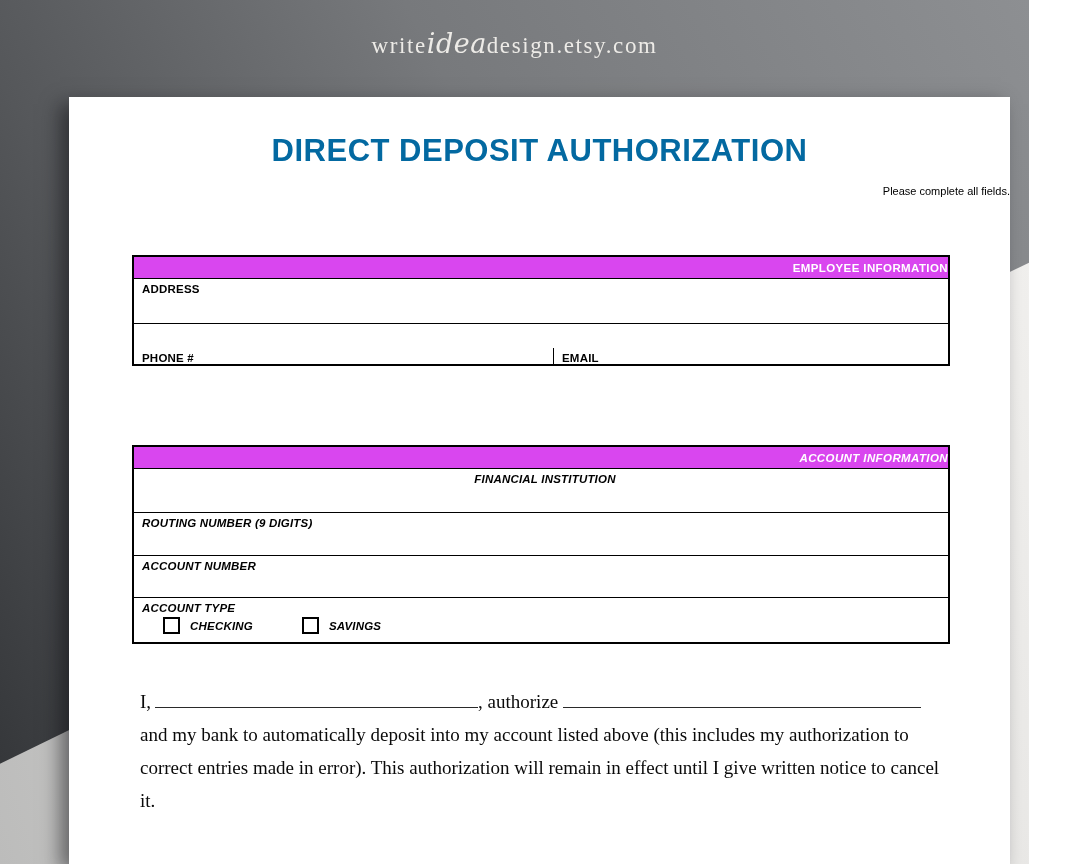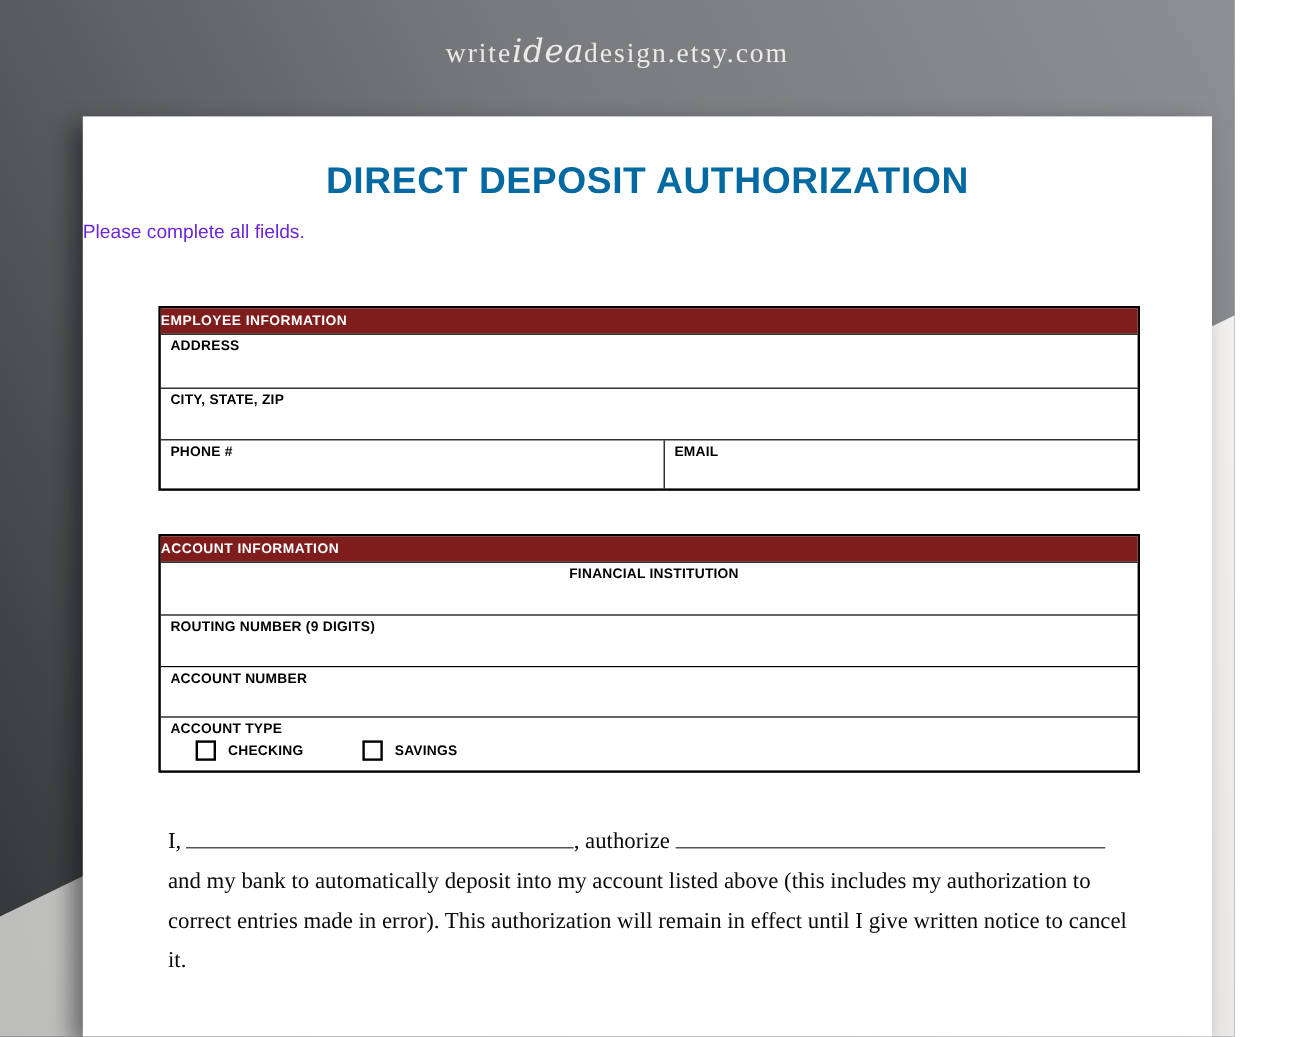--- a/index.html
+++ b/index.html
@@ -31,42 +31,42 @@
     background: #ffffff;
     box-shadow: -9px 7px 18px rgba(12,12,15,0.5);
   }
   .form-title {
     position: absolute; top: 36px; left: 0; width: 100%; margin: 0;
     text-align: center; color: #0369a1;
     font-size: 31px; font-weight: bold; letter-spacing: 0.5px;
   }
   .form-subtitle {
     position: absolute; top: 88px; left: 0; width: 100%;
-    text-align: left; color: #6d28d9; font-size: 16px;
+    text-align: right; color: #000000; font-size: 11px;
   }
   .tbl {
     position: absolute; left: 63px; width: 818px;
     border: 2.5px solid #000; box-sizing: border-box; background: #fff;
   }
   .tbl-employee { top: 158px; }
-  .tbl-account  { top: 348px; }
+  .tbl-account  { top: 348px; font-style: italic; }
   .bar {
-    height: 21px; background: #7f1d1d; color: #fff;
-    text-align: left; line-height: 22px;
+    height: 21px; background: #d946ef; color: #fff;
+    text-align: right; line-height: 22px;
     font-size: 11.5px; font-weight: bold; letter-spacing: 0.4px;
   }
   .row { border-top: 1.5px solid #000; position: relative; box-sizing: border-box; }
   .row:first-of-type { border-top: none; }
   .h45 { height: 45px; } .h44 { height: 44px; text-align: center; } .h43 { height: 43px; }
   .h42 { height: 42px; } .h41 { height: 41px; }
   .lbl {
     display: block; padding: 4px 0 0 8px;
     font-size: 11.5px; font-weight: bold; letter-spacing: 0.2px; color: #000;
   }
-  .split { display: flex; }
+  .split { display: flex; align-items: flex-end; }
   .cell { flex: 1; }
   .cell-left { flex: 0 0 420px; border-right: 1.5px solid #000; box-sizing: border-box; }
   .cb-row { display: flex; align-items: center; margin: 3px 0 0 29px; }
   .cb {
     width: 13px; height: 13px; border: 2px solid #000;
     display: inline-block; background: #fff;
   }
   .cb-lbl {
     font-size: 11.5px; font-weight: bold; letter-spacing: 0.2px;
     margin-left: 10px; color: #000;
@@ -97,23 +97,20 @@
 
   <div class="page">
     <h1 class="form-title">DIRECT DEPOSIT AUTHORIZATION</h1>
     <div class="form-subtitle">Please complete all fields.</div>
 
     <div class="tbl tbl-employee">
       <div class="bar">EMPLOYEE INFORMATION</div>
       <div class="row h45">
         <span class="lbl">ADDRESS</span>
       </div>
-      <div class="row h43">
-        <span class="lbl">CITY, STATE, ZIP</span>
-      </div>
       <div class="row split h41">
         <div class="cell cell-left">
           <span class="lbl">PHONE #</span>
         </div>
         <div class="cell">
           <span class="lbl">EMAIL</span>
         </div>
       </div>
     </div>
 

